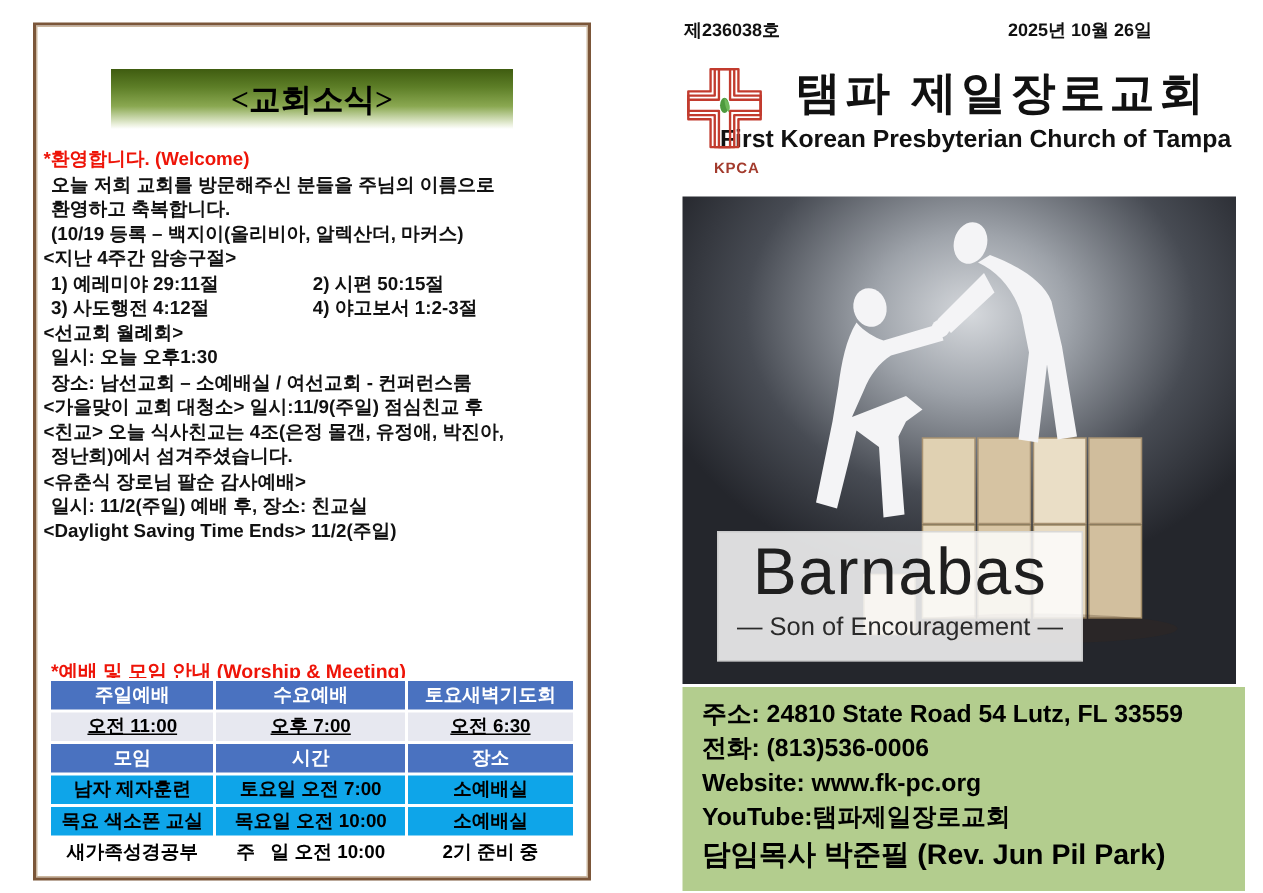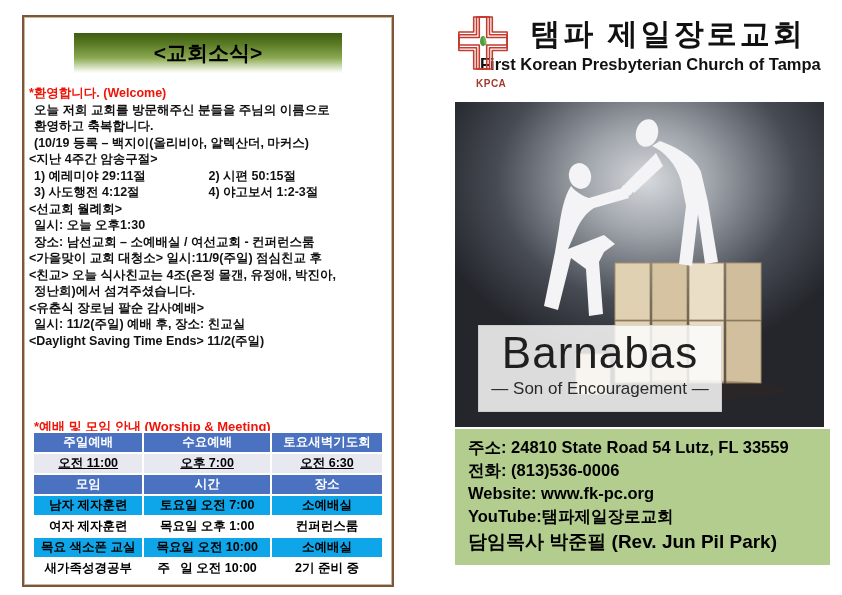--- a/index.html
+++ b/index.html
@@ -6,23 +6,24 @@
   body{
     width:842px;height:595px;position:relative;background:#ffffff;
     font-family:"Liberation Sans",sans-serif;color:#111;overflow:hidden;
   }
   
   .left-page{
     position:absolute;left:22px;top:15px;width:368px;height:568px;
     border:2px solid #7b5639;box-shadow:inset 0 0 0 1px #cbb79f;background:#fff;
   }
   .banner{
-    margin:16px auto 0;width:268px;height:40px;line-height:40px;
+    margin:29px auto 0;width:268px;height:40px;line-height:40px;
     text-align:center;font-size:21px;font-weight:bold;color:#000;
     background:linear-gradient(180deg,#3f5c10 0%,#5d7e27 30%,#8aa851 62%,#e9efda 92%,#ffffff 100%);
+    font-family:Liberation Serif, serif;
   }
   .lp-content{padding:12px 11px 0 5px;}
   .lp-content p{margin:0;font-size:12.5px;font-weight:bold;line-height:16.5px;}
   .sec{margin-top:9px;}
   .red{color:#ee1408;}
   .ind{padding-left:5px;}
   .vrow{display:flex;}
   .vrow span{display:block;font-size:12.5px;font-weight:bold;line-height:16.5px;}
   .vrow span:first-child{width:51%;padding-left:5px;box-sizing:border-box;}
   .table-wrap{position:absolute;left:8px;right:8px;bottom:5px;}
@@ -149,41 +150,40 @@
         <tr class="bluehdr">
           <td>모임</td>
           <td>시간</td>
           <td>장소</td>
         </tr>
         <tr class="alt">
           <td class="mleft">남자 제자훈련</td>
           <td class="tleft">토요일 오전 7:00</td>
           <td>소예배실</td>
         </tr>
-        <tr class="plain">
-          <td class="mleft">여자 제자훈련</td>
-          <td class="tleft">목요일 오후 1:00</td>
-          <td>컨퍼런스룸</td>
-        </tr>
         <tr class="alt">
           <td class="mleft">목요 색소폰 교실</td>
           <td class="tleft">목요일 오전 10:00</td>
           <td>소예배실</td>
         </tr>
         <tr class="plain">
           <td class="mleft">새가족성경공부</td>
           <td class="tleft">주&nbsp;&nbsp;&nbsp;일 오전 10:00</td>
           <td>2기  준비 중</td>
         </tr>
       </tbody>
         </table>
     </div>
   </div>
 
   <div class="right-page">
+    <div class="issue-row">
+      <span>제236038호</span>
+      <span>2025년 10월 26일</span>
+    </div>
 
     <div class="masthead">
       <svg class="cross-svg" width="52" height="64" viewBox="0 0 56 60">
         <g fill="none" stroke="#c23b2e" stroke-width="1.7" stroke-linejoin="round">
           <path d="M24,1 H32 V23 H54 V31 H32 V57 H24 V31 H2 V23 H24 Z"></path>
           <path d="M21,1 H35 V20 H54 V34 H35 V57 H21 V34 H2 V20 H21 Z"></path>
           <path d="M18,1 H38 V17 H54 V37 H38 V57 H18 V37 H2 V17 H18 Z"></path>
         </g>
         <ellipse cx="28" cy="27" rx="3.2" ry="5.5" fill="#4e9a3e"></ellipse>
         <path d="M28,22 C31,24 33,28 31,32 C29,30 28,26 28,22 Z" fill="#6fb85a"></path>

